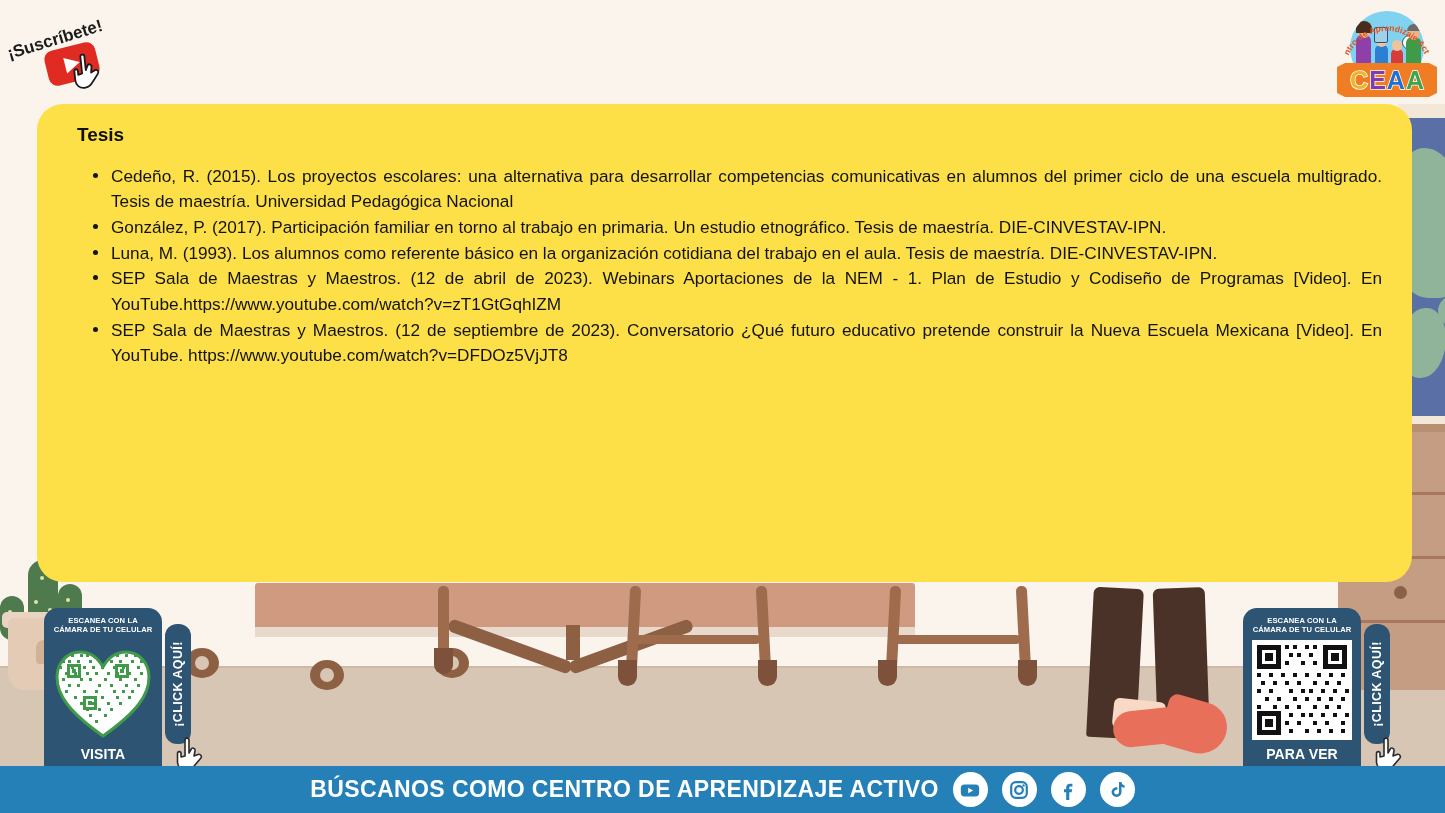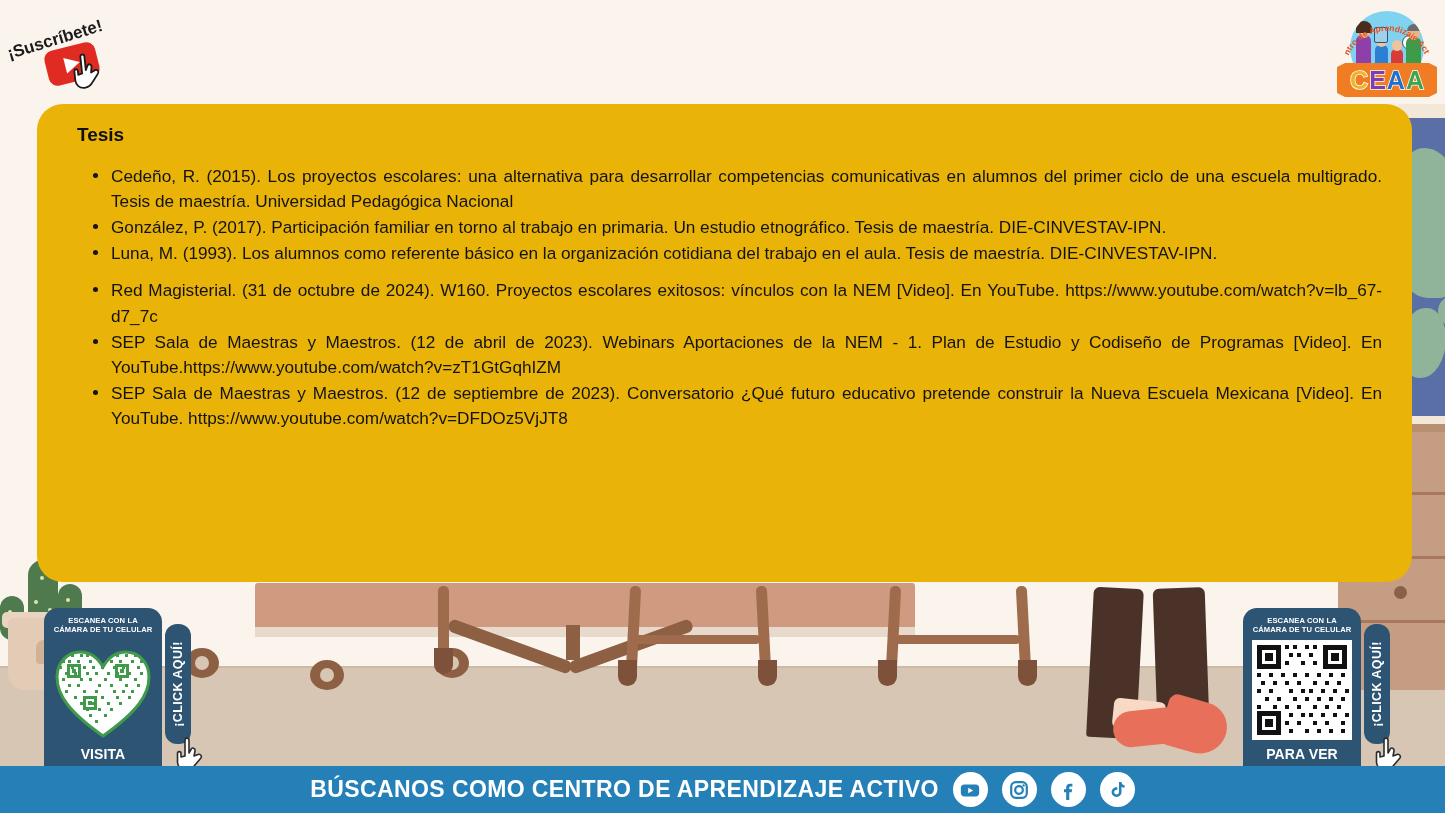--- a/index.html
+++ b/index.html
@@ -106,32 +106,32 @@
     position:absolute;left:0;top:56px;width:100px;height:34px;background:#f07c24;
     clip-path:polygon(0 12%,8% 0,92% 0,100% 12%,100% 88%,92% 100%,8% 100%,0 88%);
     display:flex;align-items:center;justify-content:center;
   }
   .ceaa-letters{display:flex;gap:1px;font-size:25px;font-weight:bold;line-height:1;}
   .ceaa-letters span{-webkit-text-stroke:1.5px #ffffff;paint-order:stroke fill;}
 
   
   .card{
     position:absolute;left:37px;top:104px;width:1375px;height:478px;
-    background:#eab308;border-radius:26px;z-index:4;
+    background:#fde047;border-radius:26px;z-index:4;
     padding:16px 0 0 0;box-sizing:border-box;
     overflow:hidden;
   }
   .card-inner{padding:0 14px 0 12px;}
   h2.section-title{
     margin:4px 0 18px 28px;
     font-size:19px;font-weight:bold;color:#101010;
     font-family:"Liberation Sans", sans-serif;
   }
   h2.section-title.second{margin-top:28px;}
-  ul.refs{margin:12px 16px 0 44px;padding:0;list-style:none;}
+  ul.refs{margin:0 16px 0 44px;padding:0;list-style:none;}
   ul.refs li{
     position:relative;
     font-size:17.2px;line-height:1.46;color:#131313;
     text-align:justify;
     margin-bottom:1px;
     padding-left:18px;
     font-family:"Liberation Sans", sans-serif;
   }
   ul.refs li::before{
     content:"";position:absolute;left:0;top:9px;
@@ -304,21 +304,20 @@
     <div class="card-inner">
 
       <h2 class="section-title">Tesis</h2>
       <ul class="refs">
         <li>Cedeño, R. (2015). Los proyectos escolares: una alternativa para desarrollar competencias comunicativas en alumnos del primer ciclo de una escuela multigrado. Tesis de maestría. Universidad Pedagógica Nacional</li>
         <li>González, P. (2017). Participación familiar en torno al trabajo en primaria. Un estudio etnográfico. Tesis de maestría. DIE-CINVESTAV-IPN.</li>
         <li>Luna, M. (1993). Los alumnos como referente básico en la organización cotidiana del trabajo en el aula. Tesis de maestría. DIE-CINVESTAV-IPN.</li>
       </ul>
 
       <ul class="refs">
-        <li>Red Magisterial. (31 de octubre de 2024). W160. Proyectos escolares exitosos: vínculos con la NEM [Video]. En YouTube. https://www.youtube.com/watch?v=lb_67-d7_7c</li>
         <li>SEP Sala de Maestras y Maestros. (12 de abril de 2023). Webinars Aportaciones de la NEM - 1. Plan de Estudio y Codiseño de Programas [Video]. En YouTube.https://www.youtube.com/watch?v=zT1GtGqhIZM</li>
         <li>SEP Sala de Maestras y Maestros. (12 de septiembre de 2023). Conversatorio ¿Qué futuro educativo pretende construir la Nueva Escuela Mexicana [Video]. En YouTube. https://www.youtube.com/watch?v=DFDOz5VjJT8</li>
       </ul>
 
     </div>
   </div>
 
   <div class="qr-badge" style="left:44px;top:608px;">
     <div class="qr-card">
       <div class="qr-top-text">ESCANEA CON LA CÁMARA DE TU CELULAR</div>

